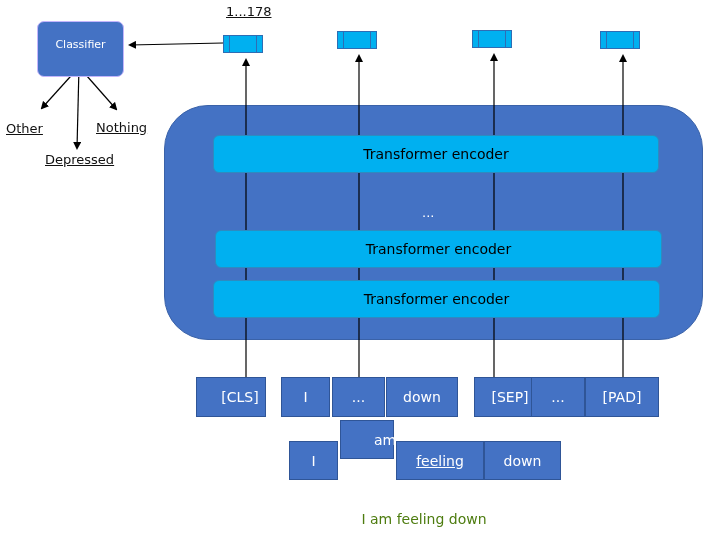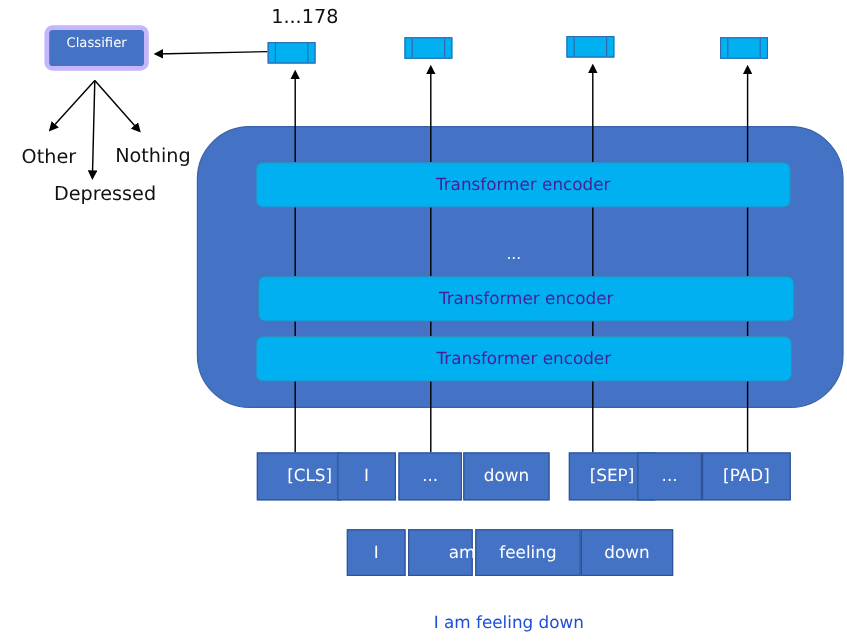--- a/index.html
+++ b/index.html
@@ -1,28 +1,28 @@
 <!DOCTYPE html>
 <html><head>
 <meta charset="utf-8">
 <style>
   html, body { margin:0; padding:0; background:#ffffff; }
   body { width:706px; height:534px; position:relative; overflow:hidden; font-family:"DejaVu Sans", sans-serif; }
   .abs { position:absolute; }
   svg.lines { position:absolute; left:0; top:0; }
-  .classifier { left:37px; top:21px; width:87px; height:38px; background:#4472c4; border:4px solid #c4b5fd; border-radius:7px; color:#fff; font-size:11px; display:flex; align-items:center; justify-content:center; padding-bottom:10px; box-sizing:border-box; }
-  .label-txt { font-size:16px; color:#111; }
+  .classifier { left:37px; top:21px; width:87px; height:56px; background:#4472c4; border:1px solid #c4b5fd; border-radius:7px; color:#fff; font-size:11px; display:flex; align-items:center; justify-content:center; padding-bottom:10px; box-sizing:border-box; }
+  .label-txt { font-size:13px; color:#111;text-decoration:underline; }
   .vec { width:40px; height:18px; background:#00b0f0; border:1px solid #2e6db4; box-sizing:border-box; }
   .vec::before, .vec::after { content:""; position:absolute; top:0; bottom:0; width:1px; background:#2e6db4; }
   .vec::before { left:5px; } .vec::after { right:5px; }
   .bigbox { left:164px; top:105px; width:539px; height:235px; background:#4472c4; border:1px solid #3a62a8; border-radius:44px; box-sizing:border-box; }
-  .enc { height:38px; background:#00b0f0; border:1px solid #2e8bc0; border-radius:6px; color:#4c1d95; font-size:14px; display:flex; align-items:center; justify-content:center; box-sizing:border-box; }
+  .enc { height:38px; background:#00b0f0; border:1px solid #2e8bc0; border-radius:6px; color:#000000; font-size:14px; display:flex; align-items:center; justify-content:center; box-sizing:border-box; }
   .dots { color:#fff; font-size:13px; }
   .cell { height:40px; background:#4472c4; border:1px solid #2f5597; color:#fff; font-size:14px; display:flex; align-items:center; justify-content:center; box-sizing:border-box; }
-  .caption { font-size:14px; color:#1d4ed8; }
+  .caption { font-size:14px; color:#4d7c0f; }
 </style>
 </head>
 <body>
 
 <div class="abs bigbox"></div>
 
 <svg class="lines" width="706" height="534">
   <defs>
     <marker id="ah" markerWidth="8" markerHeight="8" refX="6" refY="4" orient="auto" markerUnits="userSpaceOnUse">
       <path d="M0,0 L8,4 L0,8 Z" fill="#000"></path>
@@ -37,47 +37,47 @@
   <line x1="223" y1="43" x2="130" y2="45" stroke="#000" stroke-width="1.2" marker-end="url(#ah)"></line>
 
   <line x1="79" y1="67" x2="42" y2="108" stroke="#000" stroke-width="1.2" marker-end="url(#ah)"></line>
   <line x1="79" y1="67" x2="77" y2="148" stroke="#000" stroke-width="1.2" marker-end="url(#ah)"></line>
   <line x1="79" y1="67" x2="116" y2="109" stroke="#000" stroke-width="1.2" marker-end="url(#ah)"></line>
 </svg>
 
 <div class="abs classifier">
   <span>Classifier</span>
 </div>
-<span class="abs label-txt" style="left:18px;top:121px;">Other</span>
+<span class="abs label-txt" style="left:6px;top:121px;">Other</span>
 <span class="abs label-txt" style="left:45px;top:152px;text-align:right;">Depressed</span>
 <span class="abs label-txt" style="left:96px;top:120px;">Nothing</span>
 
 <span class="abs label-txt" style="left:226px;top:4px;">1...178</span>
 <div class="abs vec" style="left:223px;top:35px;"></div>
 <div class="abs vec" style="left:337px;top:31px;"></div>
 <div class="abs vec" style="left:472px;top:30px;"></div>
 <div class="abs vec" style="left:600px;top:31px;"></div>
 
 <div class="abs enc" style="left:213px;top:135px;width:446px;">
   <span>Transformer encoder</span>
 </div>
 <span class="abs dots" style="left:422px;top:205px;">...</span>
 <div class="abs enc" style="left:215px;top:230px;width:447px;">
   <span>Transformer encoder</span>
 </div>
 <div class="abs enc" style="left:213px;top:280px;width:447px;">
   <span>Transformer encoder</span>
 </div>
 
-<div class="abs cell" style="left:214px;top:377px;width:70px;padding-left:18px;">[CLS]</div>
+<div class="abs cell" style="left:196px;top:377px;width:70px;padding-left:18px;">[CLS]</div>
 <div class="abs cell" style="left:281px;top:377px;width:49px;">I</div>
 <div class="abs cell" style="left:332px;top:377px;width:53px;">...</div>
 <div class="abs cell" style="left:386px;top:377px;width:72px;">down</div>
 <div class="abs cell" style="left:474px;top:377px;width:72px;">[SEP]</div>
 <div class="abs cell" style="left:531px;top:377px;width:54px;">...</div>
 <div class="abs cell" style="left:585px;top:377px;width:74px;text-align:right;">[PAD]</div>
 
 <div class="abs cell" style="left:289px;top:441px;width:49px;height:39px;">I</div>
-<div class="abs cell" style="left:340px;top:441px;width:54px;height:39px;padding-left:36px;">am</div>
-<div class="abs cell" style="left:396px;top:441px;width:88px;height:39px;">feeling</div>
+<div class="abs cell" style="left:340px;top:420px;width:54px;height:39px;padding-left:36px;">am</div>
+<div class="abs cell" style="left:396px;top:441px;width:88px;height:39px;text-decoration:underline;">feeling</div>
 <div class="abs cell" style="left:484px;top:441px;width:77px;height:39px;">down</div>
 
 <div class="abs caption" style="left:324px;top:511px;width:200px;text-align:center;">I am feeling down</div>
 
 </body></html>

